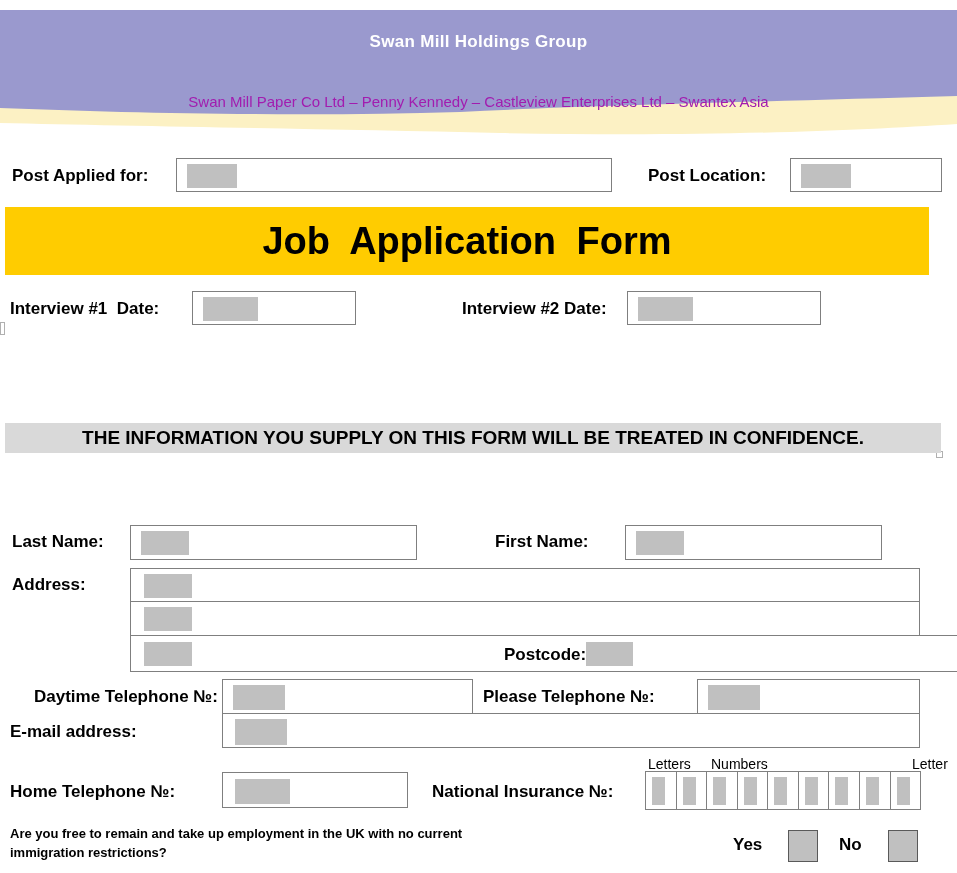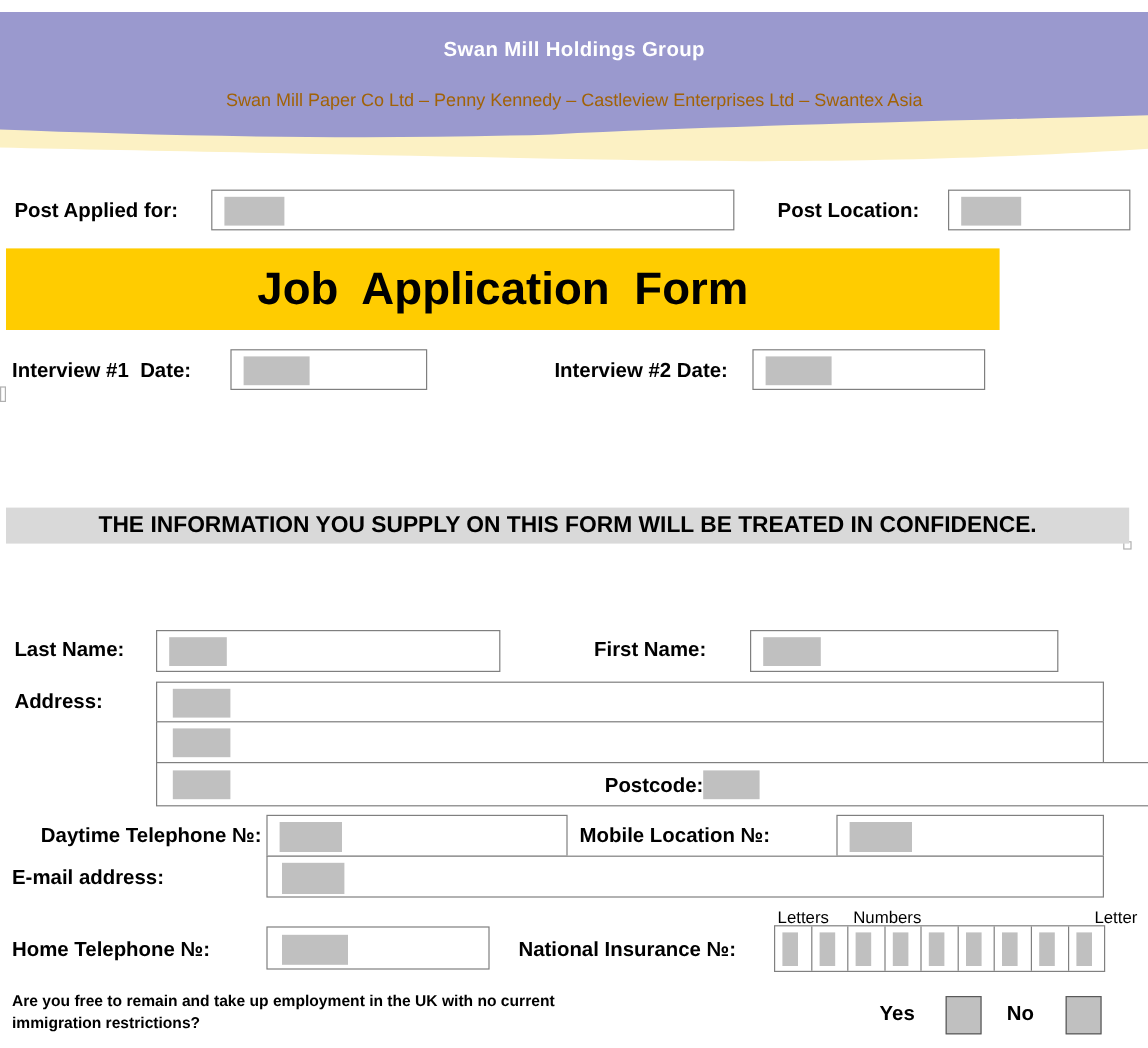--- a/index.html
+++ b/index.html
@@ -29,25 +29,25 @@
     position:absolute;
     background:#c0c0c0;
   }
   #header-svg{position:absolute;top:0;left:0;}
   .hdr-company{
     position:absolute;top:33px;left:0;width:957px;
     text-align:center;font-size:17px;font-weight:bold;color:#ffffff;
     letter-spacing:0.3px;line-height:1;
   }
   .hdr-subs{
-    position:absolute;top:76px;left:0;width:957px;
-    text-align:center;font-size:15px;color:#a16207;line-height:1;
+    position:absolute;top:94px;left:0;width:957px;
+    text-align:center;font-size:15px;color:#a21caf;line-height:1;
   }
   .banner-title{
-    position:absolute;left:5px;top:207px;width:828px;height:68px;
+    position:absolute;left:5px;top:207px;width:924px;height:68px;
     background:#FFCC00;
     text-align:center;line-height:68px;
     font-size:38px;font-weight:bold;word-spacing:10px;
   }
   .banner-gray{
     position:absolute;left:5px;top:423px;width:936px;height:30px;
     background:#D9D9D9;
     text-align:center;line-height:30px;
     font-size:19px;font-weight:bold;
   }
@@ -146,21 +146,21 @@
   <div class="field" style="left:130px;top:635px;width:932px;height:37px;">
     <div class="redact" style="left:13px;top:6px;width:48px;height:24px;"></div>
     <div class="lbl" style="left:373px;top:10px;">Postcode:</div>
     <div class="redact" style="left:455px;top:6px;width:47px;height:24px;"></div>
   </div>
 
   <div class="lbl" style="left:10px;top:688px;margin-left:24px;">Daytime Telephone №:</div>
   <div class="field" style="left:222px;top:679px;width:251px;height:35px;">
     <div class="redact" style="left:10px;top:5px;width:52px;height:25px;"></div>
   </div>
-  <div class="lbl" style="left:483px;top:688px;">Mobile Location №:</div>
+  <div class="lbl" style="left:483px;top:688px;">Please Telephone №:</div>
   <div class="field" style="left:697px;top:679px;width:223px;height:35px;">
     <div class="redact" style="left:10px;top:5px;width:52px;height:25px;"></div>
   </div>
 
   <div class="lbl" style="left:10px;top:723px;">E-mail address:</div>
   <div class="field" style="left:222px;top:713px;width:698px;height:35px;">
     <div class="redact" style="left:12px;top:5px;width:52px;height:26px;"></div>
   </div>
 
   <div class="lbl" style="left:10px;top:783px;">Home Telephone №:</div>

